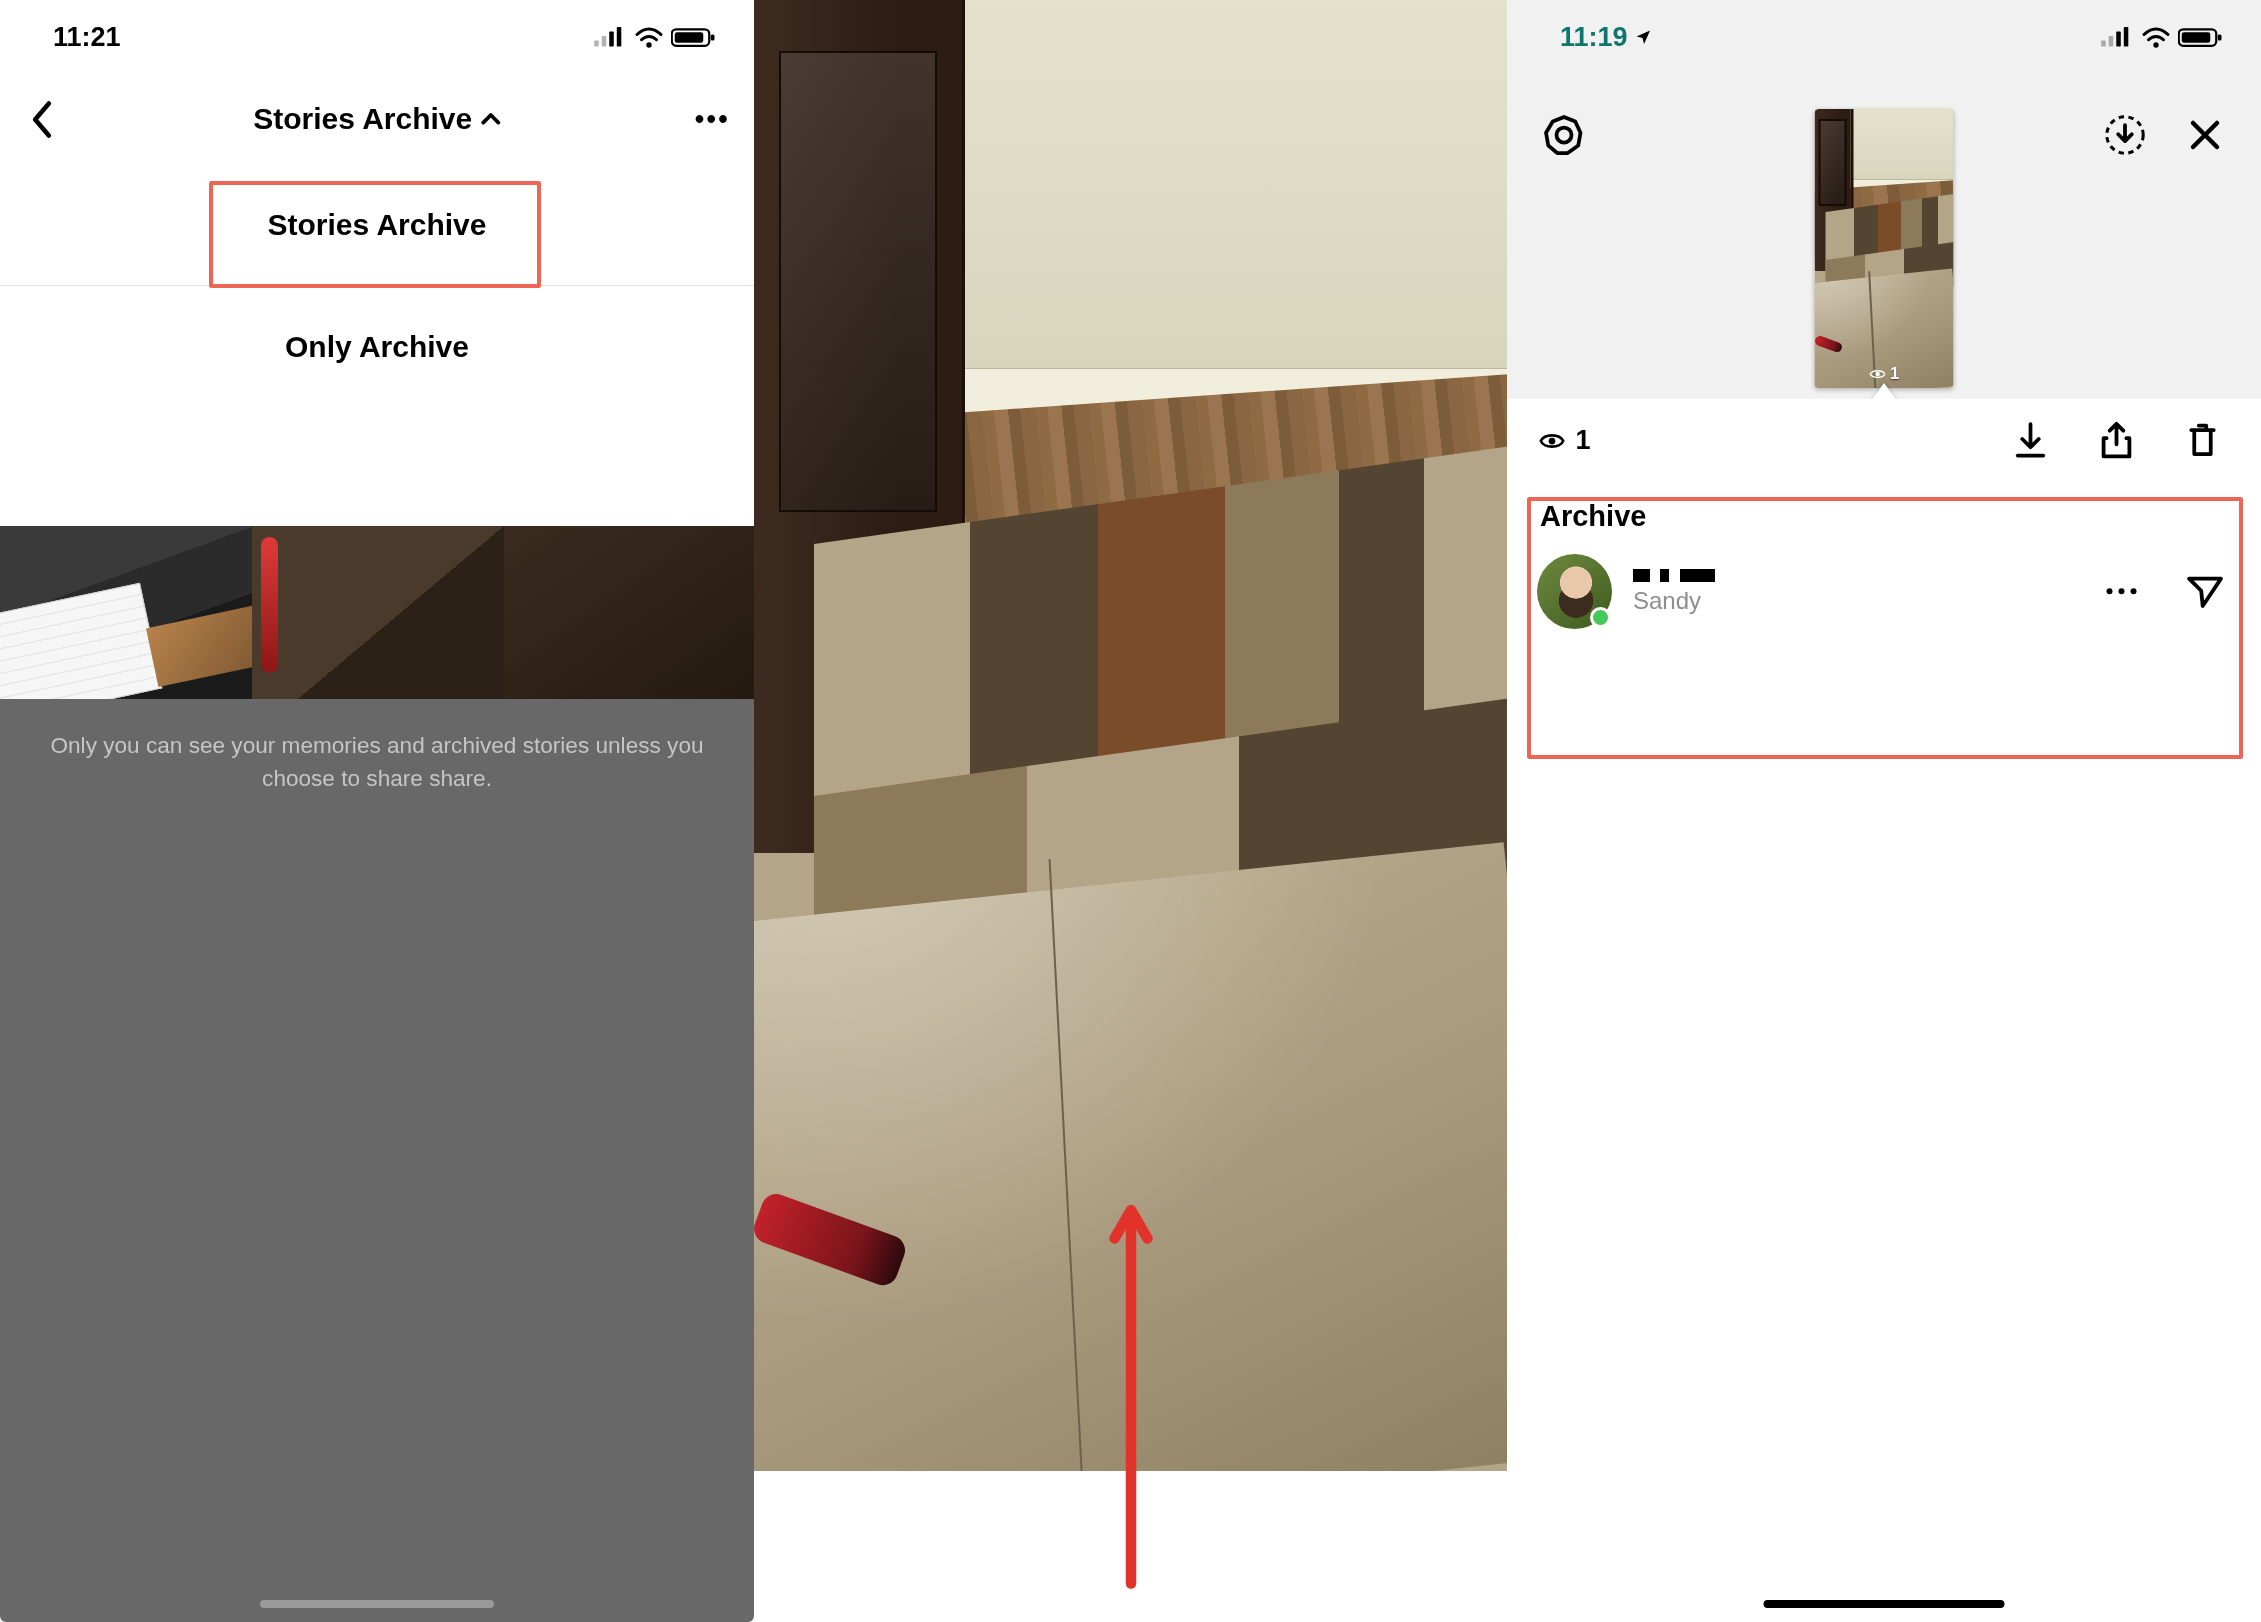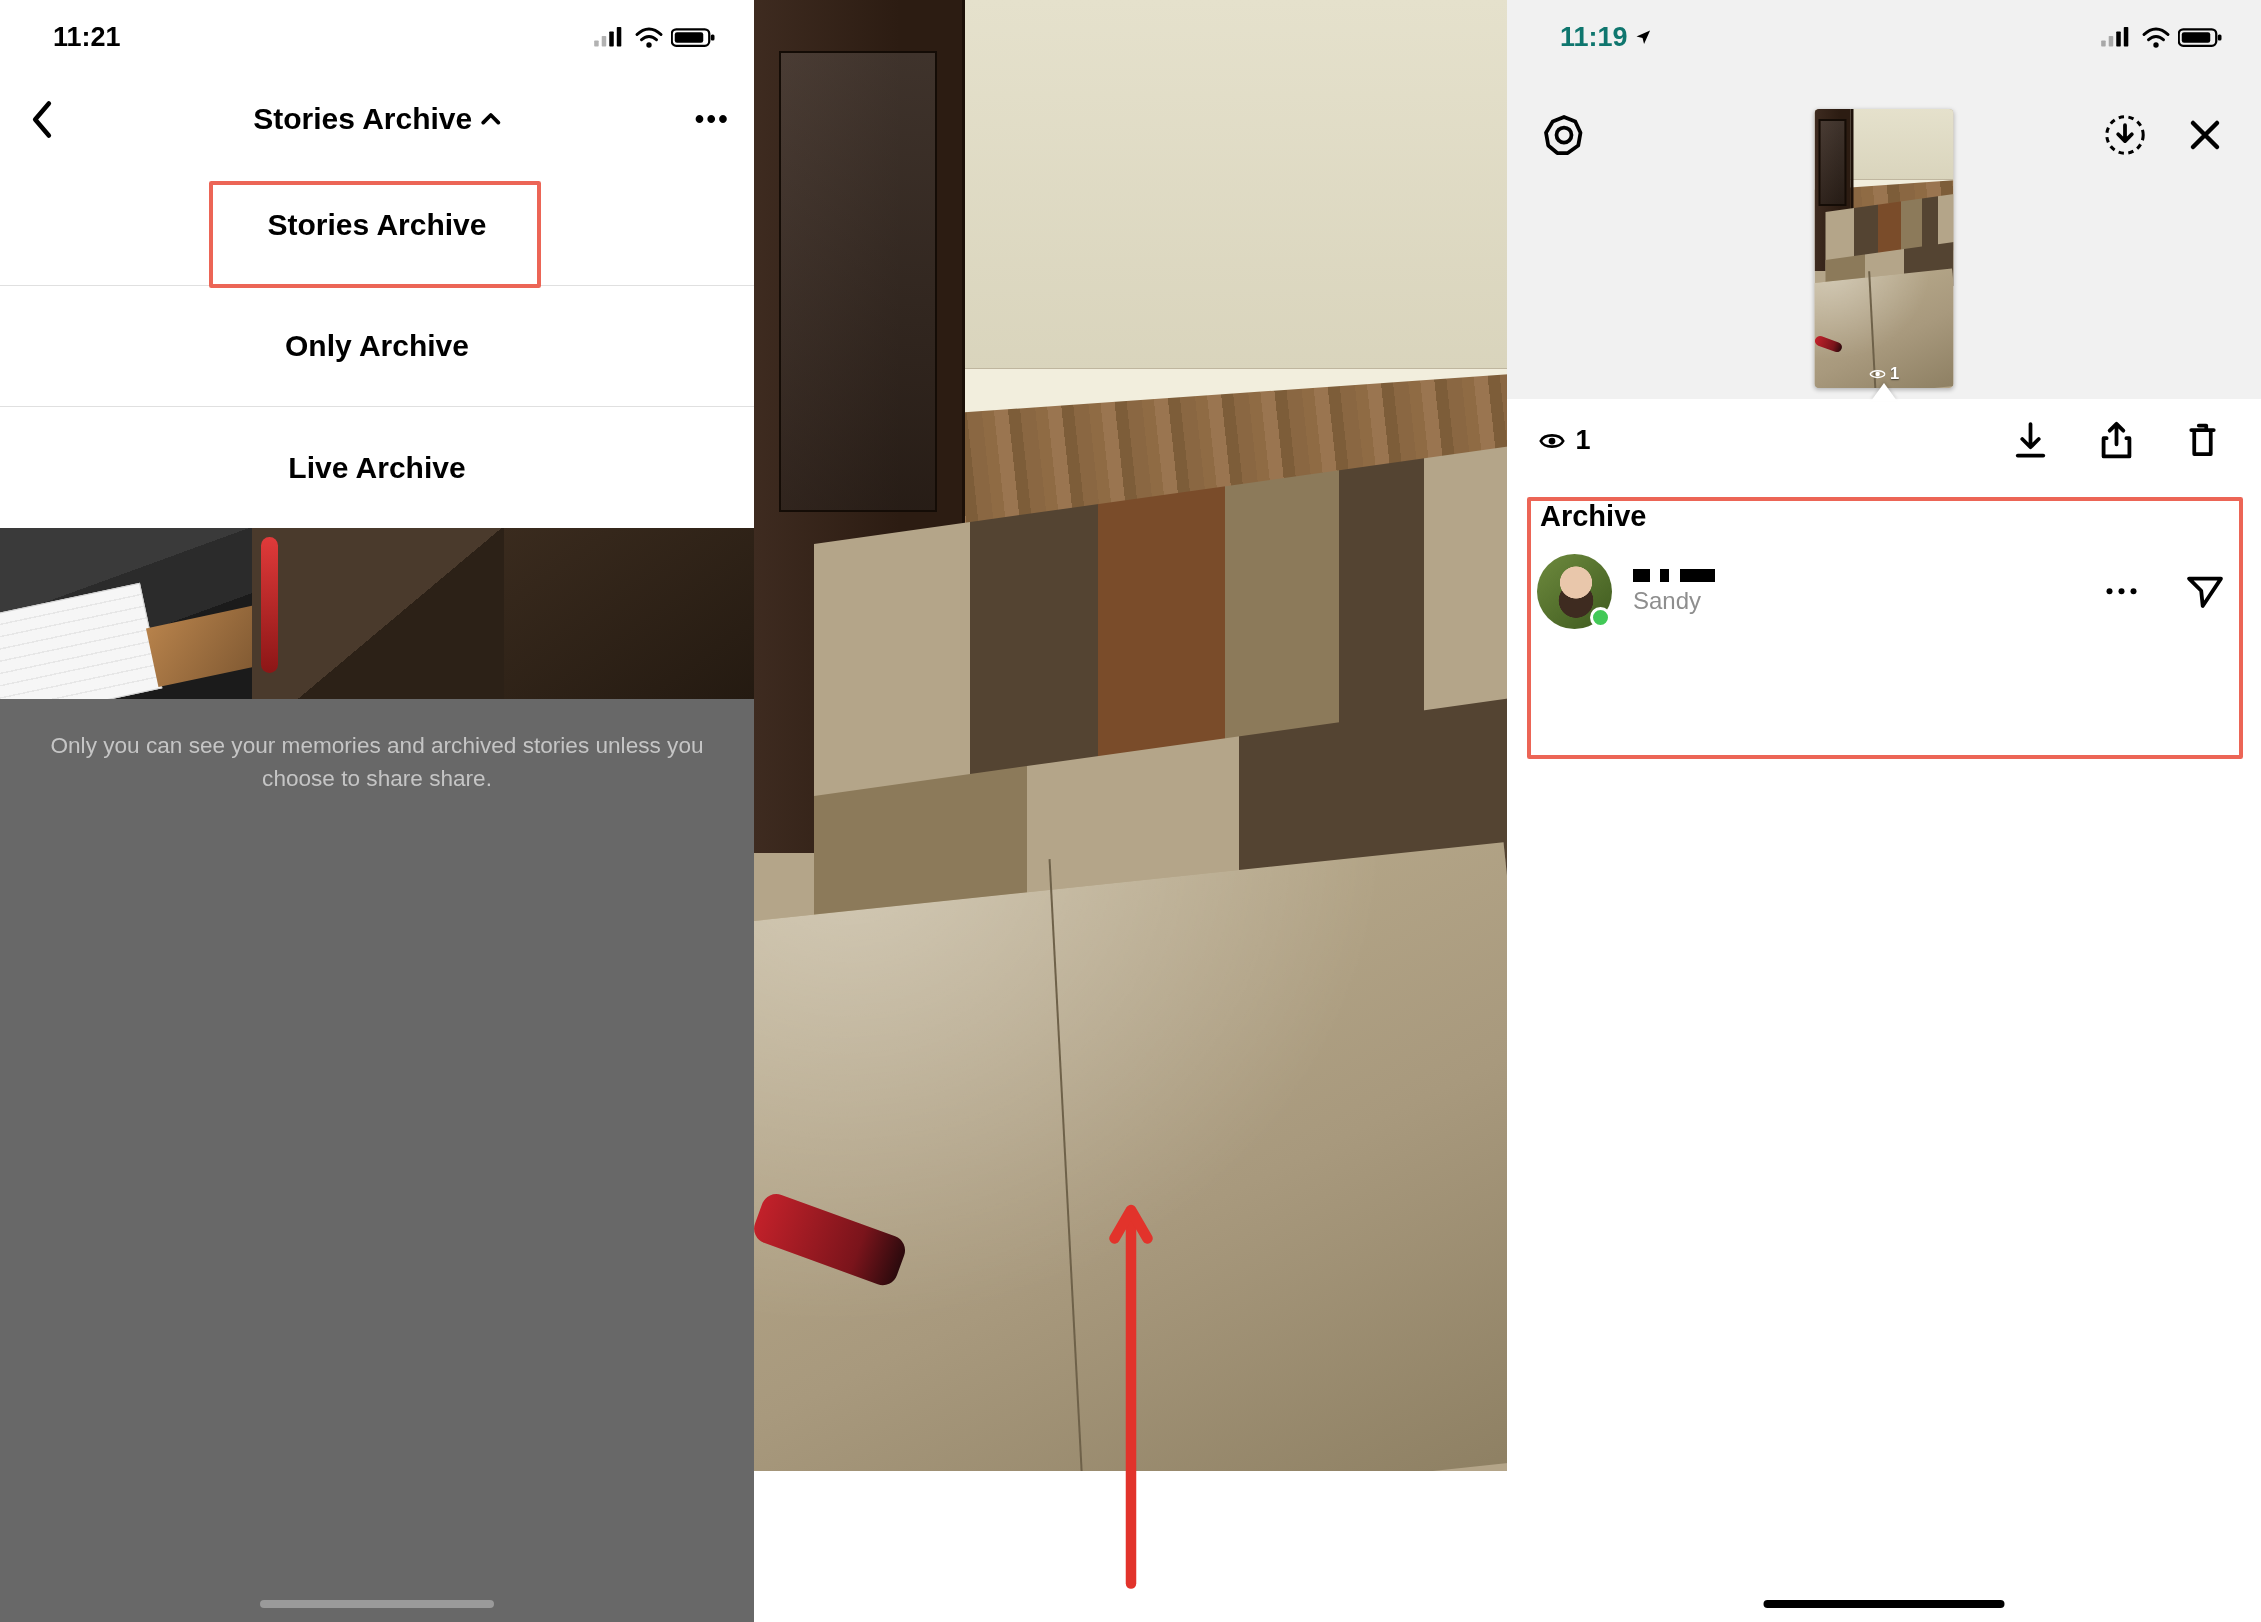--- a/index.html
+++ b/index.html
@@ -38,21 +38,21 @@
 
   
   .phone {
     position:absolute;
     top:0;
     width:754px;
     height:1622px;
     background:var(--white);
     overflow:hidden;
   }
-  .phone.p1 { left:0; }
+  .phone.p1 { left:0;border-radius:6px; }
   .phone.p2 { left:754px; }
   .phone.p3 { left:1507px; }
 
   
   .status-bar {
     position:absolute;
     top:0; left:0; right:0;
     height:74px;
     display:flex;
     align-items:center;
@@ -424,23 +424,20 @@
       <span>•••</span>
     </div>
   </div>
 
   <div class="dropdown">
     <div class="item">
       <span>Stories Archive</span>
     </div>
     <div class="item">
       <span>Only Archive</span>
-    </div>
-    <div class="item">
-      <span>Live Archive</span>
     </div>
   </div>
 
   <div class="highlight-box archive-hl"></div>
 
   <div class="dim-area">
     <div class="thumbs">
       <div class="thumb thumb1"></div>
       <div class="thumb thumb2"></div>
       <div class="thumb thumb3"></div>

